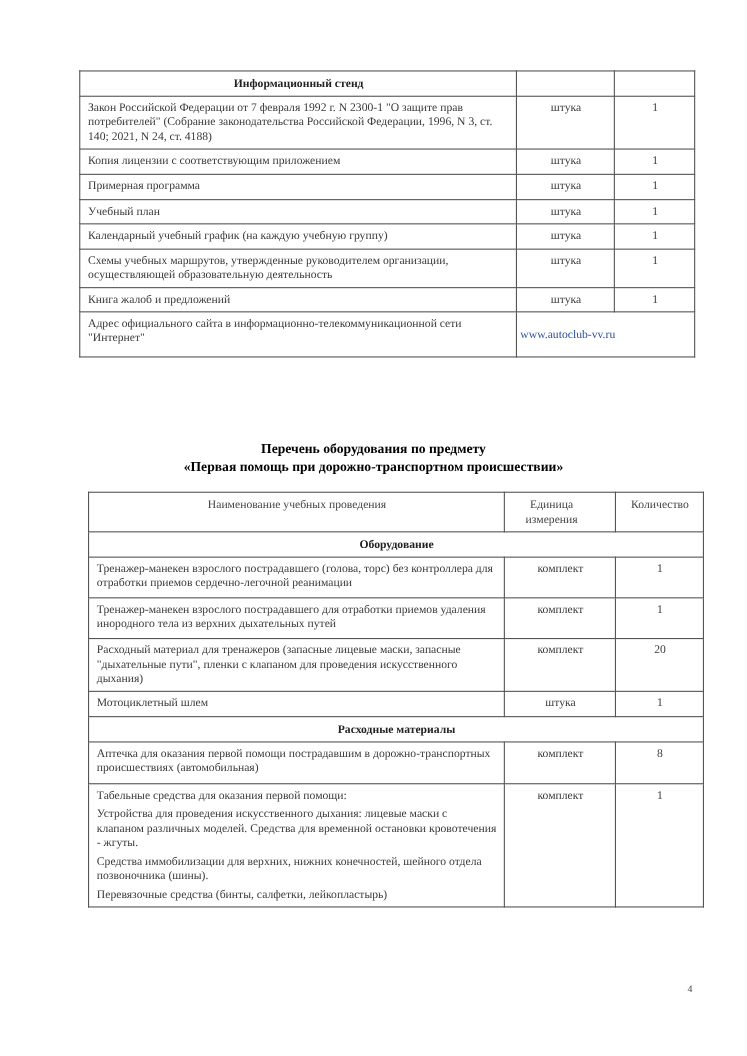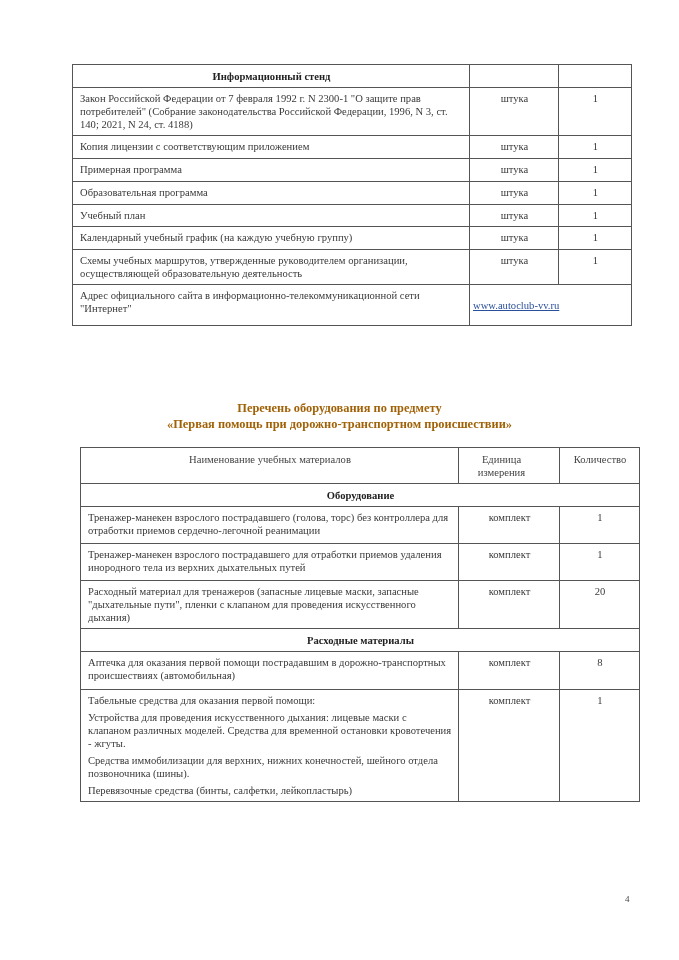--- a/index.html
+++ b/index.html
@@ -6,23 +6,23 @@
   body { width: 679px; height: 960px; position: relative; overflow: hidden;
          font-family: "Liberation Serif", "DejaVu Serif", serif; color: #333; }
   table { border-collapse: collapse; position: absolute; table-layout: fixed; border-radius: 31px; }
   td { border: 1px solid #555; font-size: 10.6px; line-height: 13px; vertical-align: top;
        padding: 4px 6px 4px 7px; color: #3a3a3a; }
   td.c { text-align: center; }
   td.section { text-align: center; font-weight: bold; color: #222; padding-top: 5px; }
   td.hdr { text-align: center; color: #444; padding-top: 5px; }
   #t1 { left: 72px; top: 64px; width: 559px; }
   #t2 { left: 80px; top: 447px; width: 559px; }
-  .link { color: #2a4f9c; text-decoration: underline; }
+  .link { color: #2a4f9c; }
   .title { position: absolute; left: 0; width: 679px; text-align: center; font-weight: bold;
-           font-size: 12.4px; color: #a16207; line-height: 16px; }
+           font-size: 12.4px; color: #000000; line-height: 16px; }
   .p { margin: 0 0 4px 0; }
   .p:last-child { margin-bottom: 0; }
   #pagenum { position: absolute; left: 625px; top: 894px; font-size: 9px; color: #444; }
 </style>
 </head>
 <body>
 
 <table id="t1">
   <colgroup>
       <col style="width:397px">
@@ -43,37 +43,37 @@
   <tr style="height:23px">
     <td>Копия лицензии с соответствующим приложением</td>
     <td class="c">штука</td>
     <td class="c">1</td>
   </tr>
   <tr style="height:23px">
     <td>Примерная программа</td>
     <td class="c">штука</td>
     <td class="c">1</td>
   </tr>
-  <tr style="height:23px">
-    <td>Образовательная программа</td>
-    <td class="c">штука</td>
-    <td class="c">1</td>
-  </tr>
   <tr style="height:15px">
     <td>Учебный план</td>
     <td class="c">штука</td>
     <td class="c">1</td>
   </tr>
   <tr style="height:23px">
     <td>Календарный учебный график (на каждую учебную группу)</td>
     <td class="c">штука</td>
     <td class="c">1</td>
   </tr>
   <tr style="height:33px">
     <td>Схемы учебных маршрутов, утвержденные руководителем организации, осуществляющей образовательную деятельность</td>
+    <td class="c">штука</td>
+    <td class="c">1</td>
+  </tr>
+  <tr style="height:22px">
+    <td>Книга жалоб и предложений</td>
     <td class="c">штука</td>
     <td class="c">1</td>
   </tr>
   <tr style="height:41px">
     <td>Адрес официального сайта в информационно-телекоммуникационной сети "Интернет"</td>
     <td colspan="2" style="vertical-align:middle; padding-left:3px;">
       <a class="link">www.autoclub-vv.ru</a>
     </td>
   </tr>
 </tbody>
@@ -83,41 +83,46 @@
 <div class="title" style="top:416px;font-family:Liberation Serif, serif;">«Первая помощь при дорожно-транспортном происшествии»</div>
 
 <table id="t2">
   <colgroup>
       <col style="width:378px">
       <col style="width:101px">
       <col style="width:80px">
     </colgroup>
   <tbody>
       <tr style="height:23px">
-    <td class="hdr">Наименование учебных материалов</td>
+    <td class="hdr">Наименование учебных проведения</td>
     <td class="hdr" style="padding-left:2px;padding-right:17px;">Единица измерения</td>
     <td class="hdr">Количество</td>
   </tr>
   <tr style="height:23px">
     <td class="section" colspan="3">Оборудование</td>
   </tr>
   <tr style="height:37px">
     <td>Тренажер-манекен взрослого пострадавшего (голова, торс) без контроллера для отработки приемов сердечно-легочной реанимации</td>
     <td class="c">комплект</td>
     <td class="c">1</td>
   </tr>
   <tr style="height:37px">
     <td>Тренажер-манекен взрослого пострадавшего для отработки приемов удаления инородного тела из верхних дыхательных путей</td>
     <td class="c">комплект</td>
     <td class="c">1</td>
   </tr>
   <tr style="height:47px">
     <td>Расходный материал для тренажеров (запасные лицевые маски, запасные "дыхательные пути", пленки с клапаном для проведения искусственного дыхания)</td>
     <td class="c">комплект</td>
     <td class="c">20</td>
+  </tr>
+  <tr style="height:23px">
+    <td>Мотоциклетный шлем</td>
+    <td class="c">штука</td>
+    <td class="c">1</td>
   </tr>
   <tr style="height:23px">
     <td class="section" colspan="3">Расходные материалы</td>
   </tr>
   <tr style="height:38px">
     <td>Аптечка для оказания первой помощи пострадавшим в дорожно-транспортных происшествиях (автомобильная)</td>
     <td class="c">комплект</td>
     <td class="c">8</td>
   </tr>
   <tr style="height:111px">

